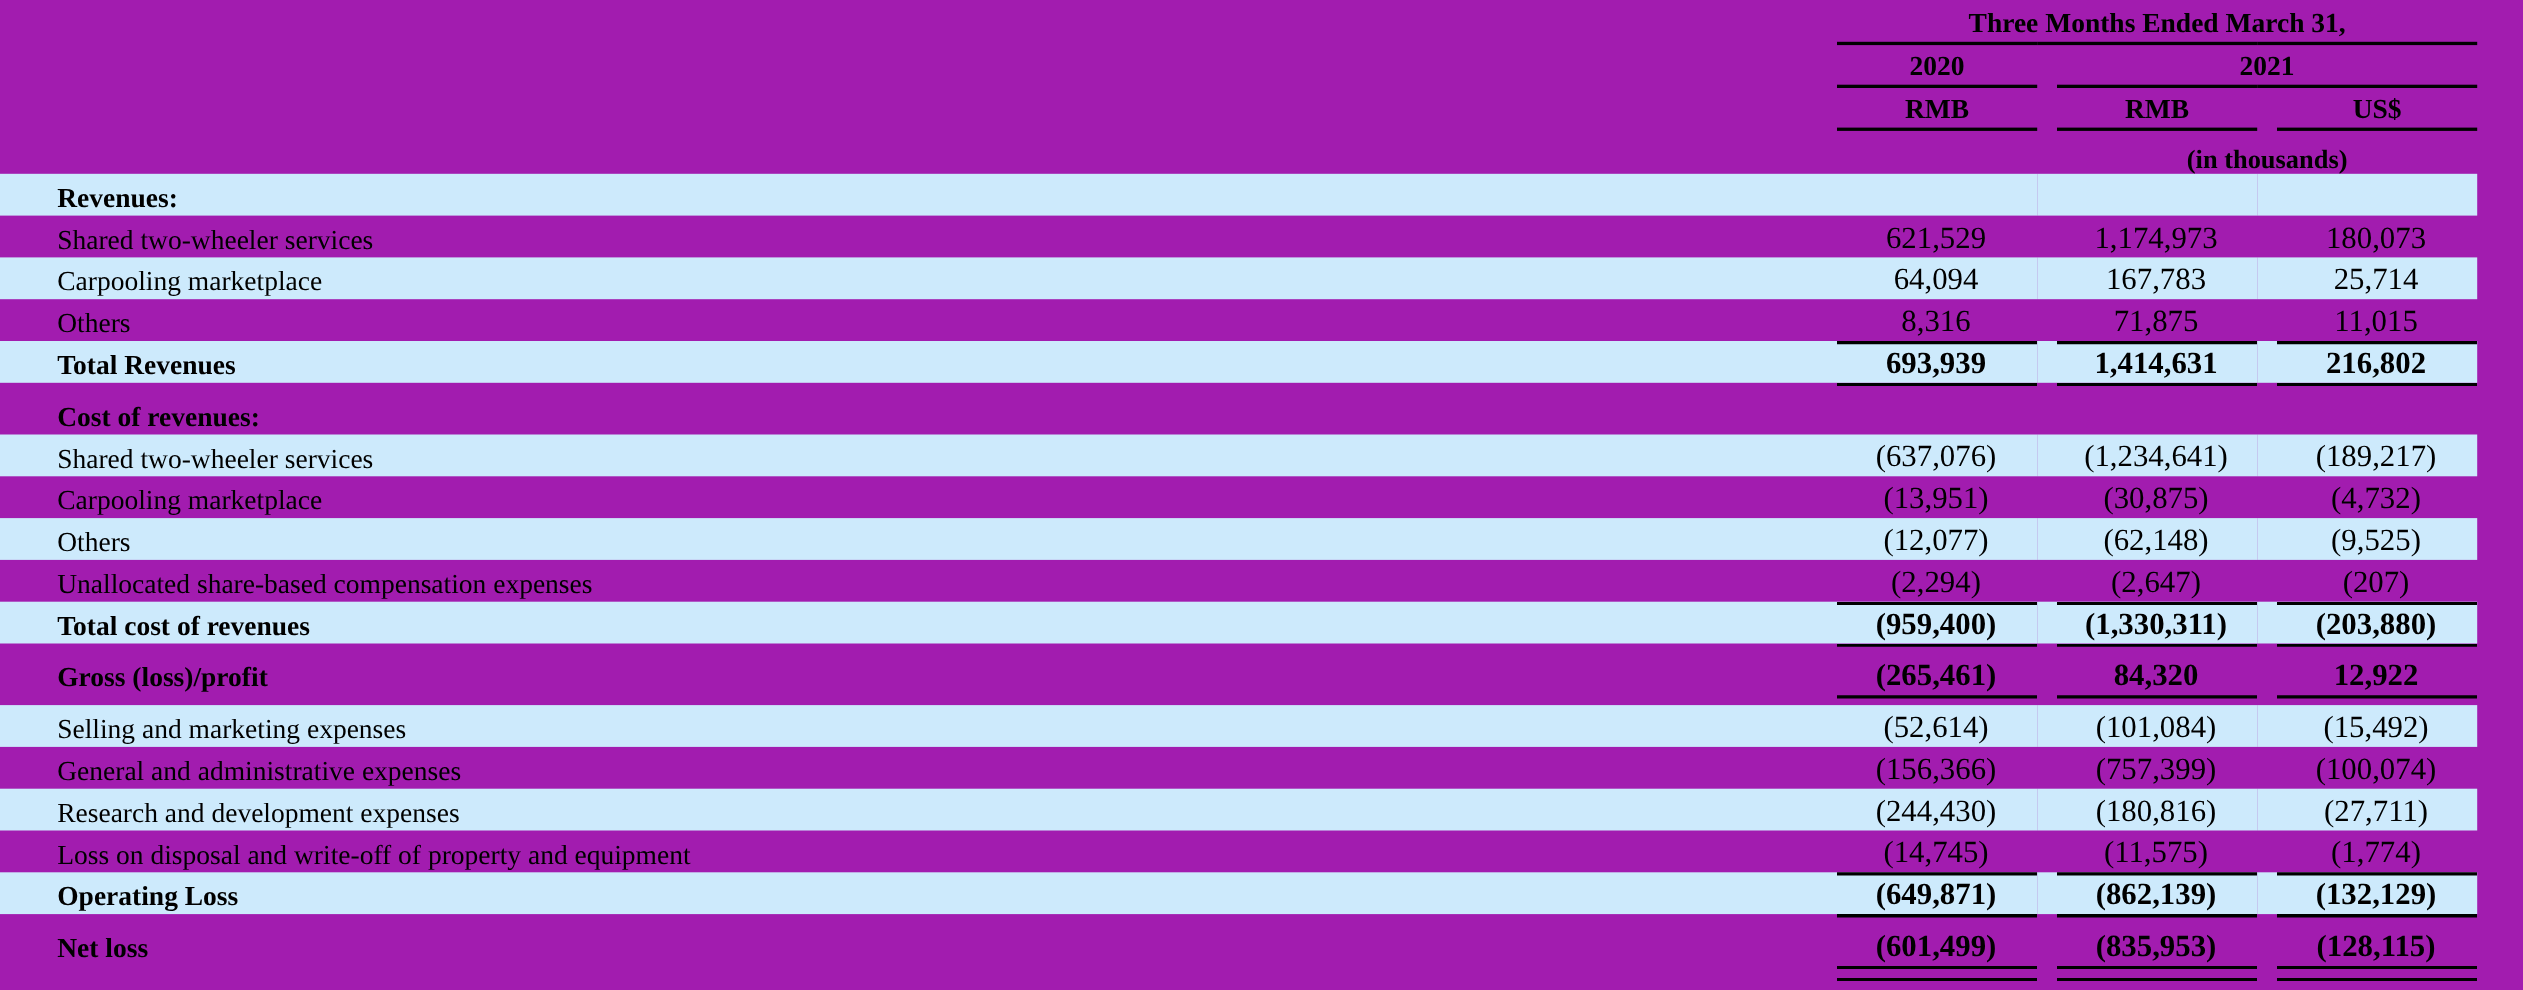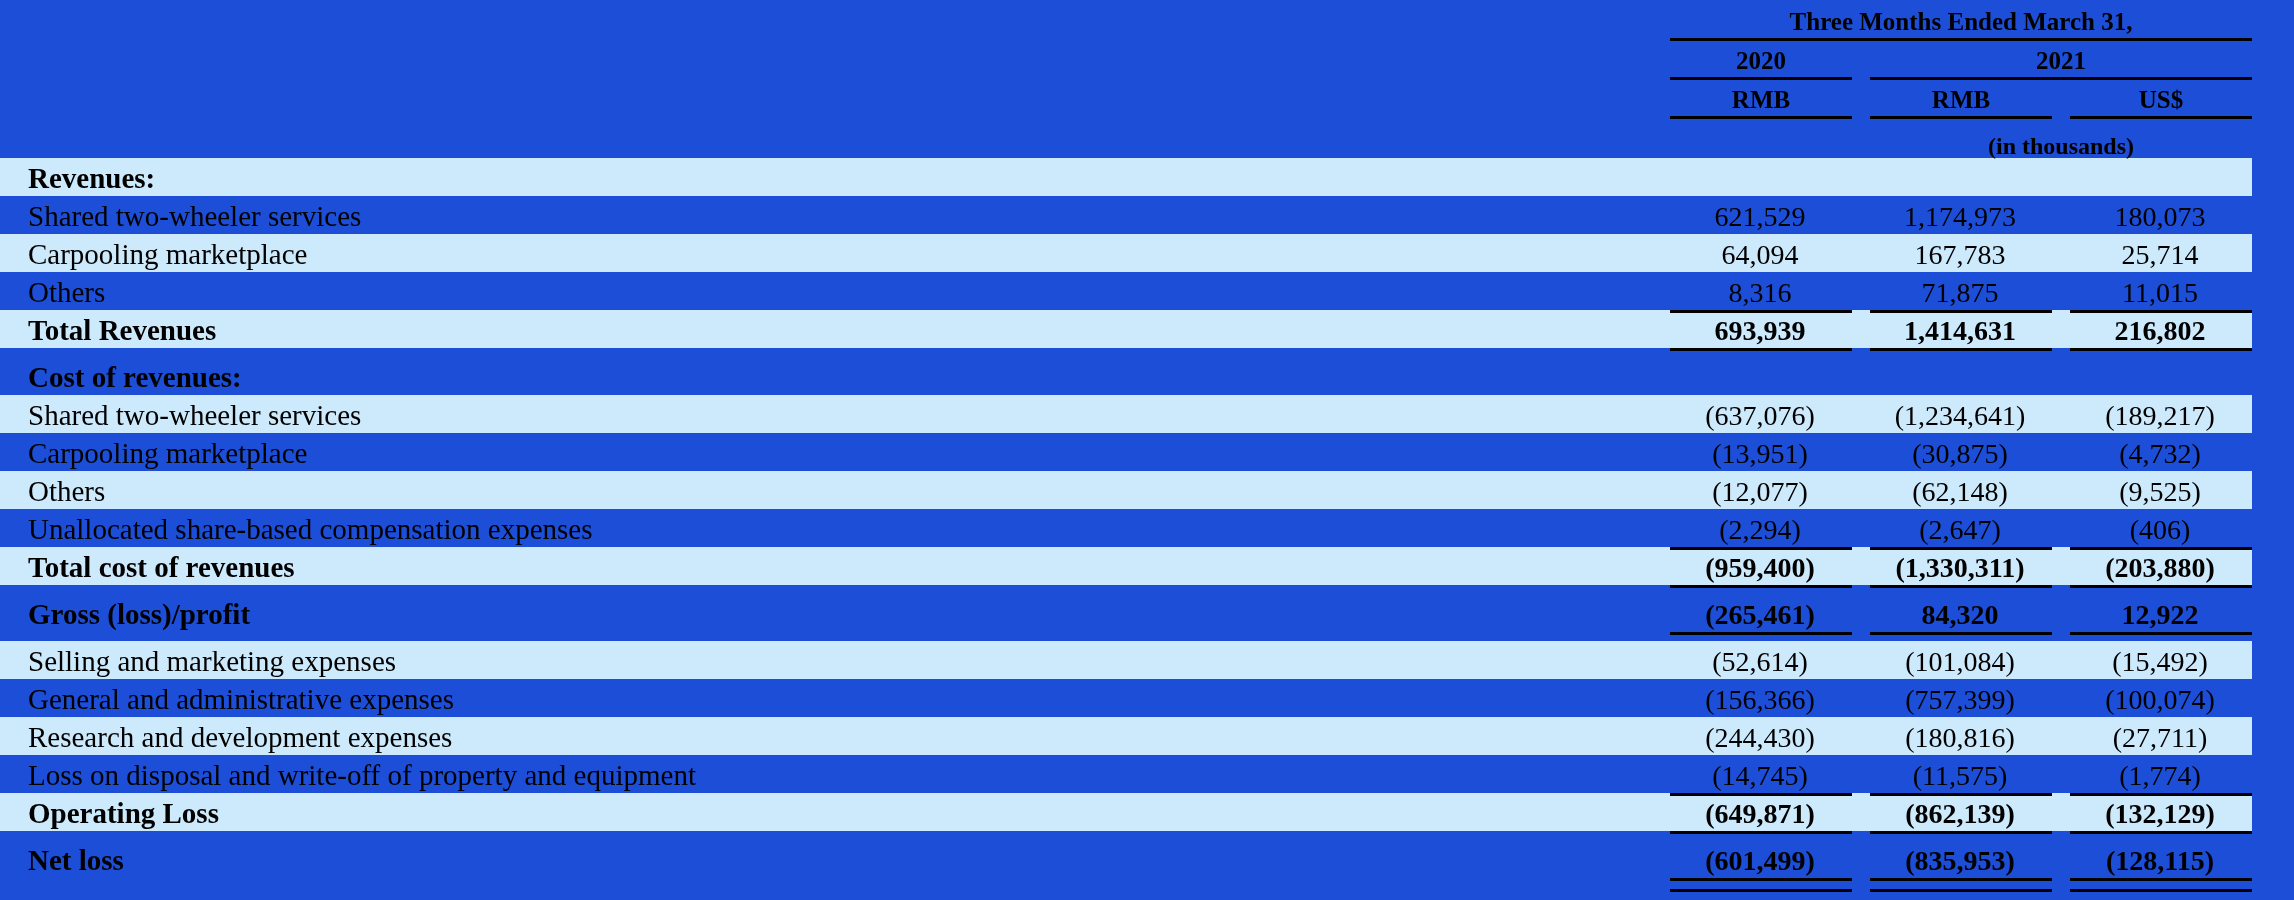--- a/index.html
+++ b/index.html
@@ -12,21 +12,21 @@
     height: 900px;
     font-family: "Liberation Serif", "DejaVu Serif", serif;
     color: #000000;
     overflow: hidden;
   }
 
   #sheet {
     position: relative;
     width: 2294px;
     height: 900px;
-    background: #1d4ed8;
+    background: #a21caf;
   }
 
   table.fin {
     border-collapse: collapse;
     table-layout: fixed;
     width: 2294px;
     margin: 0;
     padding: 0;
   }
 
@@ -67,23 +67,23 @@
     font-size: 24px;
     padding-top: 5px;
     white-space: nowrap;
   }
 
   
   tr.drow { height: 38px; }
 
   td.label {
     text-align: left;
-    padding-left: 28px;
+    padding-left: 52px;
     white-space: nowrap;
-    font-size: 29px;
+    font-size: 25px;
     padding-bottom: 3px;
   }
   td.num {
     text-align: center;
     white-space: nowrap;
     font-size: 28px;
     padding-bottom: 3px;
     padding-right: 2px;
   }
   td.gap, td.tail { font-size: 0; }
@@ -255,21 +255,21 @@
         <td class="num">(9,525)</td>
         <td class="tail"></td>
       </tr>
 
       <tr class="drow">
         <td class="label">Unallocated share-based compensation expenses</td>
         <td class="num">(2,294)</td>
         <td class="gap"></td>
         <td class="num">(2,647)</td>
         <td class="gap"></td>
-        <td class="num">(406)</td>
+        <td class="num">(207)</td>
         <td class="tail"></td>
       </tr>
 
       <tr class="drow zebra bold">
         <td class="label">Total cost of revenues</td>
         <td class="num r-above">(959,400)</td>
         <td class="gap"></td>
         <td class="num r-above">(1,330,311)</td>
         <td class="gap"></td>
         <td class="num r-above">(203,880)</td>

